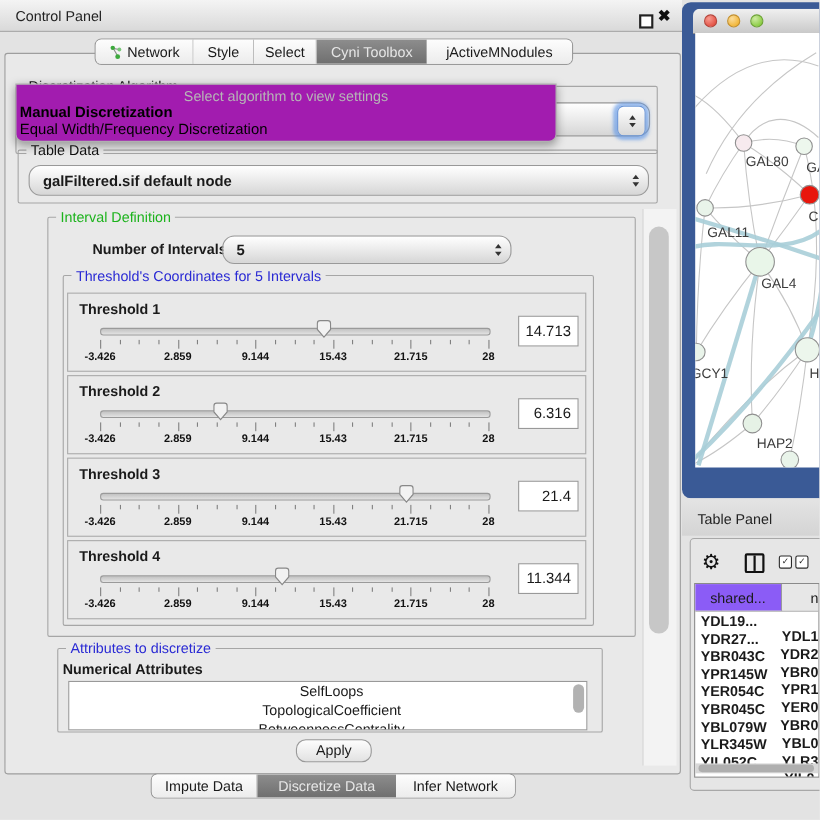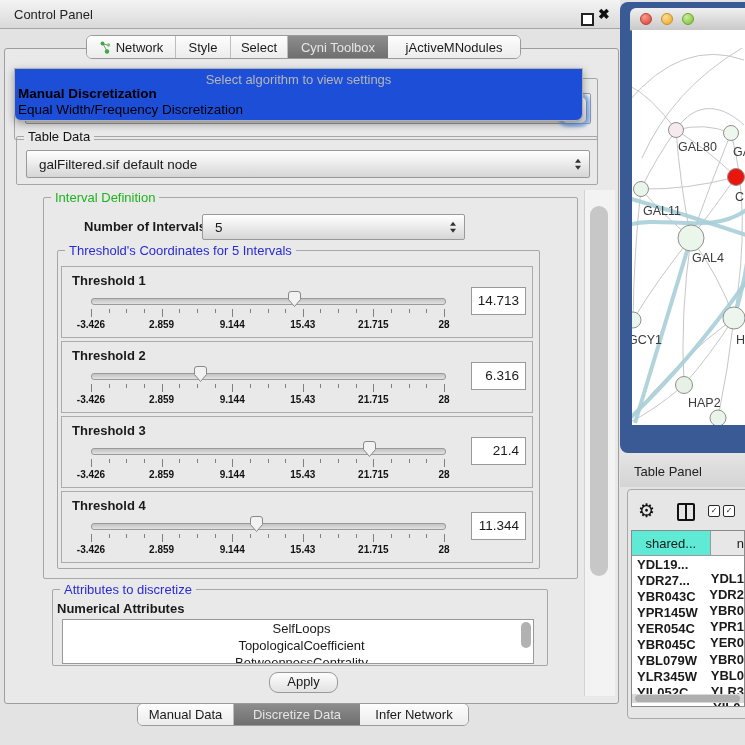--- a/index.html
+++ b/index.html
@@ -21,34 +21,34 @@
   .seg:last-child{border-right:none;}
   .seg.active{background:linear-gradient(#8d8d8d,#6f6f6f);color:#e6e6e6;border-right:none;}
   
   .main-panel{left:4px;top:48px;width:613px;height:654px;background:#e9e9e9;
     border:1px solid #9e9e9e;border-radius:3px;}
   .group{position:absolute;border:1px solid #a6a6a6;border-radius:2px;}
   .group-title{position:absolute;top:-8px;left:7px;background:#e9e9e9;
     padding:0 4px;font-size:13px;white-space:nowrap;}
   .g-green{color:#1db31d;} .g-blue{color:#2a2ad4;} .g-dark{color:#111;}
   
-  .combo{position:absolute;border:1px solid #999;border-radius:2px;
+  .combo{position:absolute;border:1px solid #999;border-radius:11px;
     background:linear-gradient(#ffffff,#ededed 45%,#d6d6d6);
-    font-size:13.5px;display:flex;align-items:center;padding-left:12px;box-sizing:border-box;}
+    font-size:13.5px;display:flex;align-items:center;padding-left:12px;box-sizing:border-box;font-weight:bold;}
   .spin{position:absolute;right:8px;top:50%;transform:translateY(-50%);
     display:flex;flex-direction:column;align-items:center;}
   .arr-up{width:0;height:0;border-left:3.5px solid transparent;border-right:3.5px solid transparent;
     border-bottom:4.5px solid #333;margin-bottom:2.5px;}
   .arr-dn{width:0;height:0;border-left:3.5px solid transparent;border-right:3.5px solid transparent;
     border-top:4.5px solid #333;}
   .focus-btn{position:absolute;right:3px;top:2px;width:24px;height:26px;border-radius:6px;
     border:1px solid #6a96d8;background:linear-gradient(#fff,#d8d8d8);
     box-shadow:0 0 3px 3px rgba(96,150,230,.65);}
   
-  .popup{left:14px;top:68px;width:569px;height:53px;background:#1d4ed8;
+  .popup{left:14px;top:76px;width:492px;height:53px;background:#a21caf;
     border:1px solid #b0b0b0;border-radius:0 0 7px 7px;z-index:50;
     box-shadow:0 3px 9px rgba(0,0,0,.35);box-sizing:border-box;}
   .popup .prompt{position:absolute;top:3px;width:100%;text-align:center;
     color:#b6b6b6;font-size:13px;}
   .popup .opt{position:absolute;left:3px;font-size:13.5px;color:#000;white-space:nowrap;}
   .popup .opt.sel{font-weight:bold;top:17px;}
   .popup .opt.plain{top:33px;}
   
   .thr-box{position:absolute;left:61px;width:470px;height:70px;border:1px solid #ababab;
     background:#e9e9e9;}
@@ -93,21 +93,21 @@
   .tp-panel{left:627px;top:489px;width:120px;height:228px;background:#e6e6e6;
     border:1px solid #a8a8a8;border-radius:4px;}
   .gear{left:638px;top:499px;font-size:19px;color:#111;}
   .cols-icon{left:677px;top:503px;width:14px;height:14px;border:2.5px solid #111;border-radius:2px;}
   .cols-icon .mid{position:absolute;left:5.5px;top:0;width:2.5px;height:14px;background:#111;}
   .cb{width:10px;height:10px;border:1.5px solid #2a2a2a;border-radius:2px;background:#fff;
     font-size:8px;line-height:9px;text-align:center;color:#222;position:absolute;top:505px;}
   .net-table{left:631px;top:530px;width:114px;height:177px;background:#fff;
     border:1px solid #8a8a8a;box-sizing:border-box;overflow:hidden;}
   .nt-head{display:flex;height:24px;border-bottom:1px solid #9a9a9a;font-size:13px;}
-  .nt-c1{width:100px;background:#5eead4;border-right:1px solid #9a9a9a;
+  .nt-c1{width:100px;background:#8b5cf6;border-right:1px solid #9a9a9a;
     display:flex;align-items:center;justify-content:center;box-sizing:border-box;}
   .nt-c2{flex:1;background:#e7e7e7;display:flex;align-items:center;padding-left:26px;}
   .nt-row{display:flex;height:16.1px;font-size:13px;align-items:center;font-weight:bold;}
   .nt-row .a{width:77px;padding-left:5px;box-sizing:border-box;white-space:nowrap;}
   .nt-row .b{padding-left:4px;white-space:nowrap;margin-top:29px;}
   .htrack{left:632px;top:694px;width:112px;height:9px;background:#d8d8d8;}
   .hthumb{left:635px;top:695px;width:105px;height:7px;background:#afafaf;border-radius:4px;}
   .lbl{position:absolute;font-size:13px;white-space:nowrap;}
   .bold{font-weight:bold;}
 </style>
@@ -360,21 +360,21 @@
   <div class="attr-item">SelfLoops</div>
   <div class="attr-item">TopologicalCoefficient</div>
   <div class="attr-item">BetweennessCentrality</div>
   <div class="list-thumb"></div>
 </div>
 
 <div class="abs apply-btn">Apply</div>
 
 <div class="abs btabbar">
   <div class="seg" style="width:95px">
-    <span>Manual Data</span>
+    <span>Impute Data</span>
   </div>
   <div class="seg active" style="width:126px">
     <span>Discretize Data</span>
   </div>
   <div class="seg" style="width:108px">
     <span>Infer Network</span>
   </div>
 </div>
 
 <div class="abs net-window"></div>

